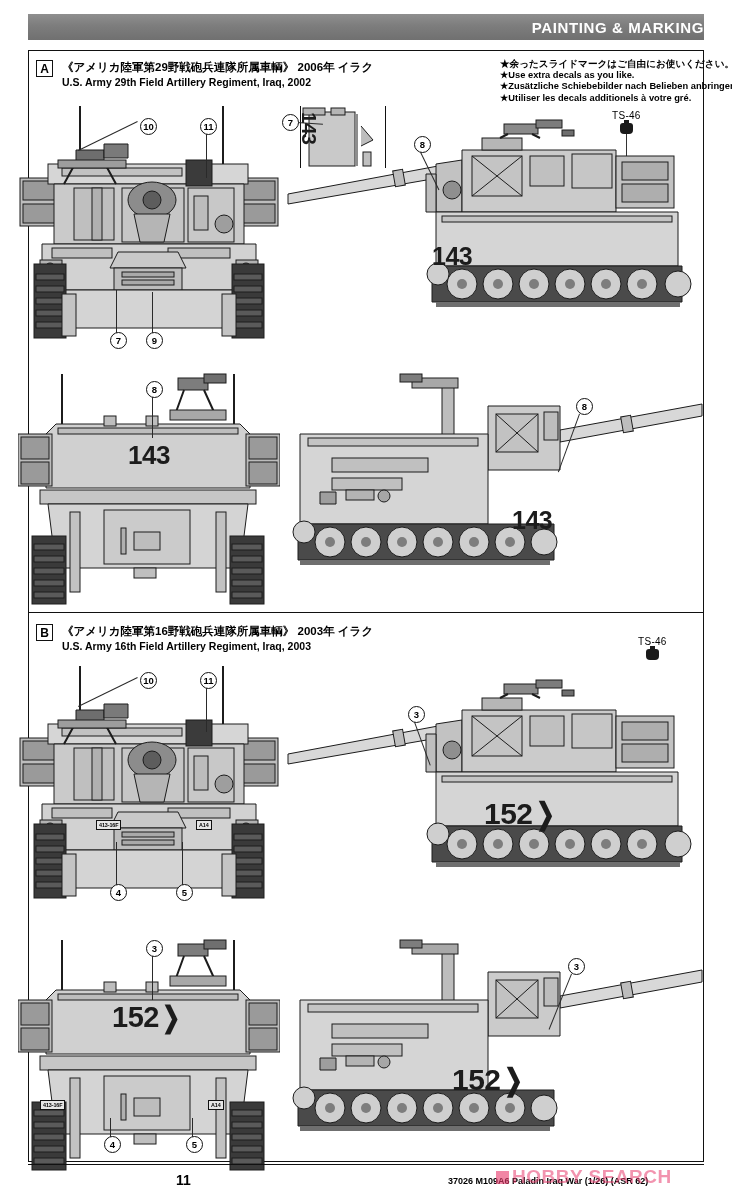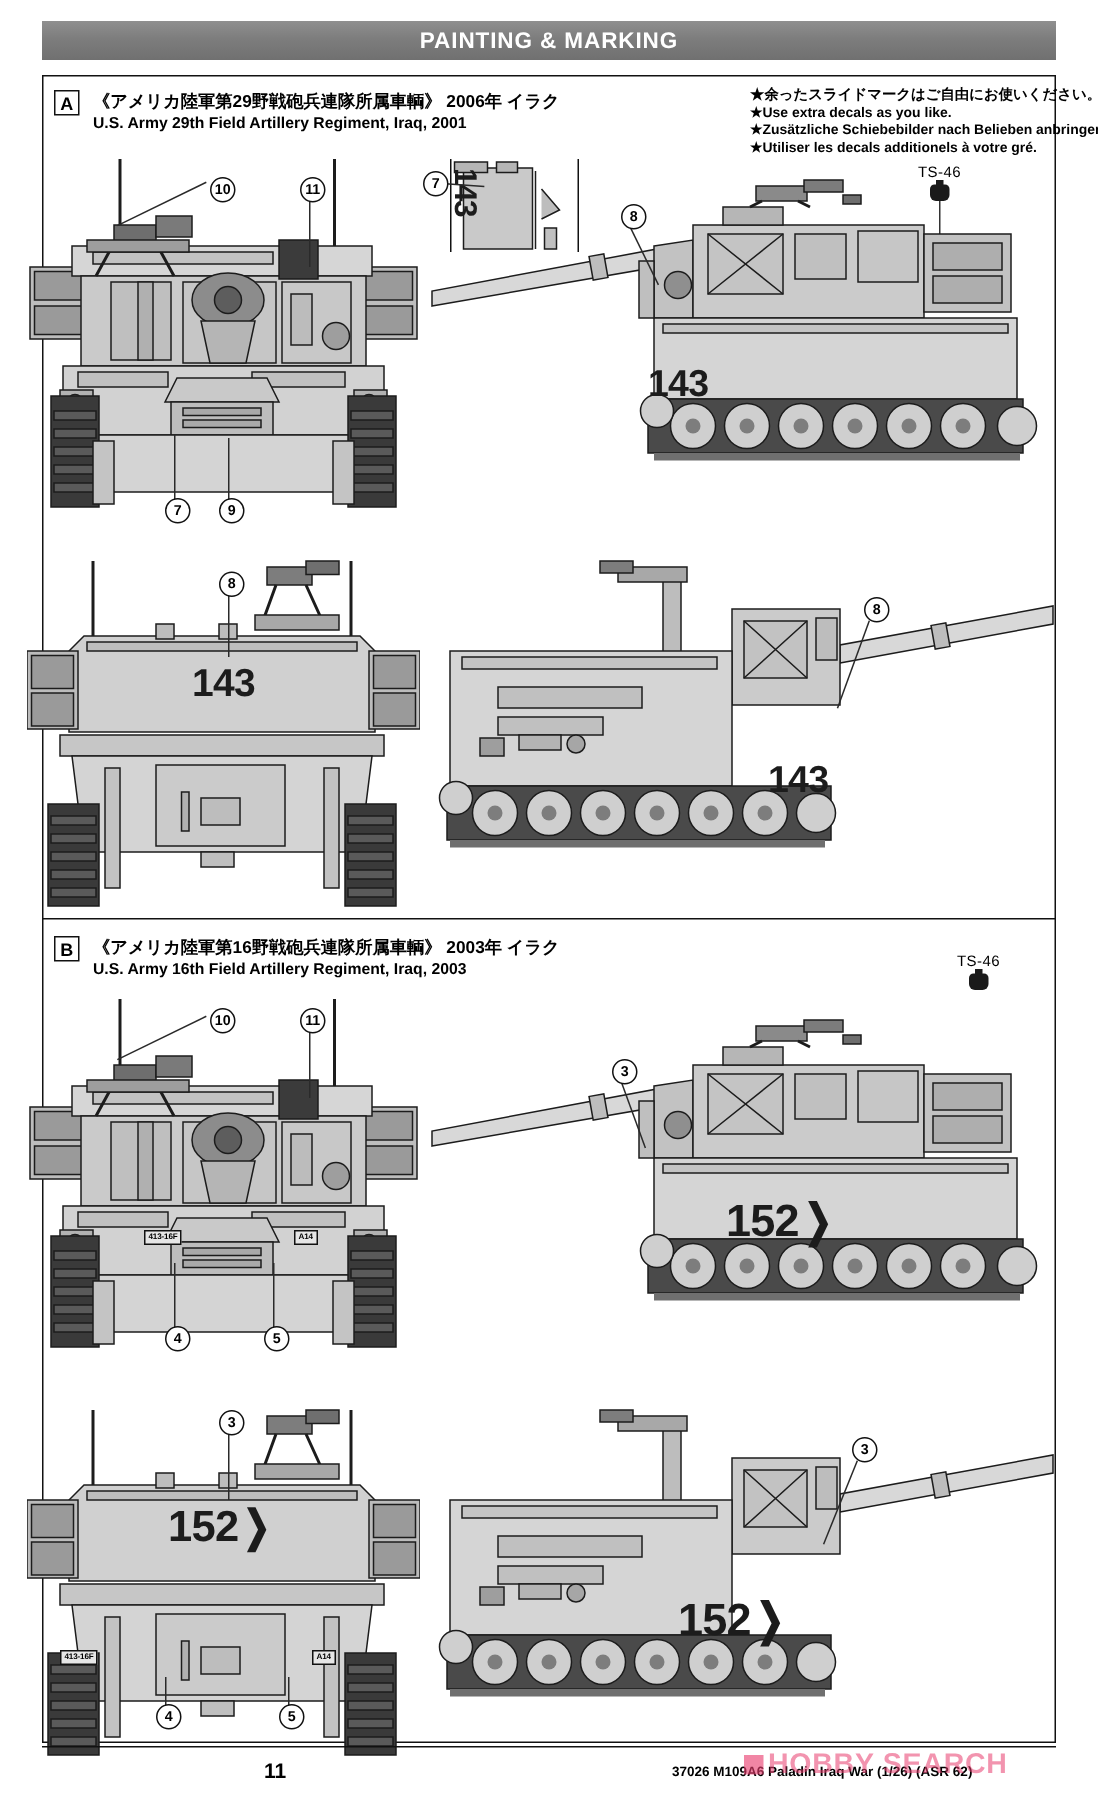--- a/index.html
+++ b/index.html
@@ -3,21 +3,21 @@
 <meta charset="utf-8">
 <style>
   html,body{margin:0;padding:0;background:#ffffff;}
   body{width:732px;height:1200px;position:relative;font-family:"Liberation Sans",sans-serif;color:#000;overflow:hidden;}
 
   .page{position:absolute;inset:0;}
 
   
   .hdr-bar{position:absolute;left:28px;top:14px;width:676px;height:26px;
     background:linear-gradient(180deg,#8f8f8f 0%,#7d7d7d 45%,#707070 100%);
-    display:flex;align-items:center;justify-content:center;}
+    display:flex;align-items:center;justify-content:flex-end;}
   .hdr-bar span{color:#fff;font-weight:bold;font-size:15px;letter-spacing:.6px;}
 
   
   .frame{position:absolute;left:28px;top:50px;width:676px;height:1112px;border:1.2px solid #111;box-sizing:border-box;}
   .divider{position:absolute;left:28px;width:676px;height:1.2px;background:#111;}
 
   
   .sec-badge{position:absolute;width:17px;height:17px;border:1.4px solid #111;box-sizing:border-box;
     display:flex;align-items:center;justify-content:center;font-weight:bold;font-size:12px;background:#fff;}
   .sec-jp{position:absolute;font-size:11.5px;font-weight:bold;white-space:nowrap;}
@@ -72,21 +72,21 @@
 
   <div class="hdr-bar">
     <span>PAINTING &amp; MARKING</span>
   </div>
 
   <div class="frame"></div>
   <div class="divider" style="top:612px;"></div>
 
   <div class="sec-badge" style="left:36px;top:60px;">A</div>
   <div class="sec-jp" style="left:62px;top:60px;text-align:center;">《アメリカ陸軍第29野戦砲兵連隊所属車輌》 2006年 イラク</div>
-  <div class="sec-en" style="left:62px;top:76px;">U.S. Army 29th Field Artillery Regiment, Iraq, 2001</div>
+  <div class="sec-en" style="left:62px;top:76px;">U.S. Army 29th Field Artillery Regiment, Iraq, 2002</div>
 
   <div class="notes" style="left:500px;top:58px;">
     <div class="jp">★余ったスライドマークはご自由にお使いください。</div>
     <div>★Use extra decals as you like.</div>
     <div>★Zusätzliche Schiebebilder nach Belieben anbringen.</div>
     <div>★Utiliser les decals additionels à votre gré.</div>
   </div>
 
   <div class="paint" style="left:612px;top:110px;">
     <div class="pname">TS-46</div>

